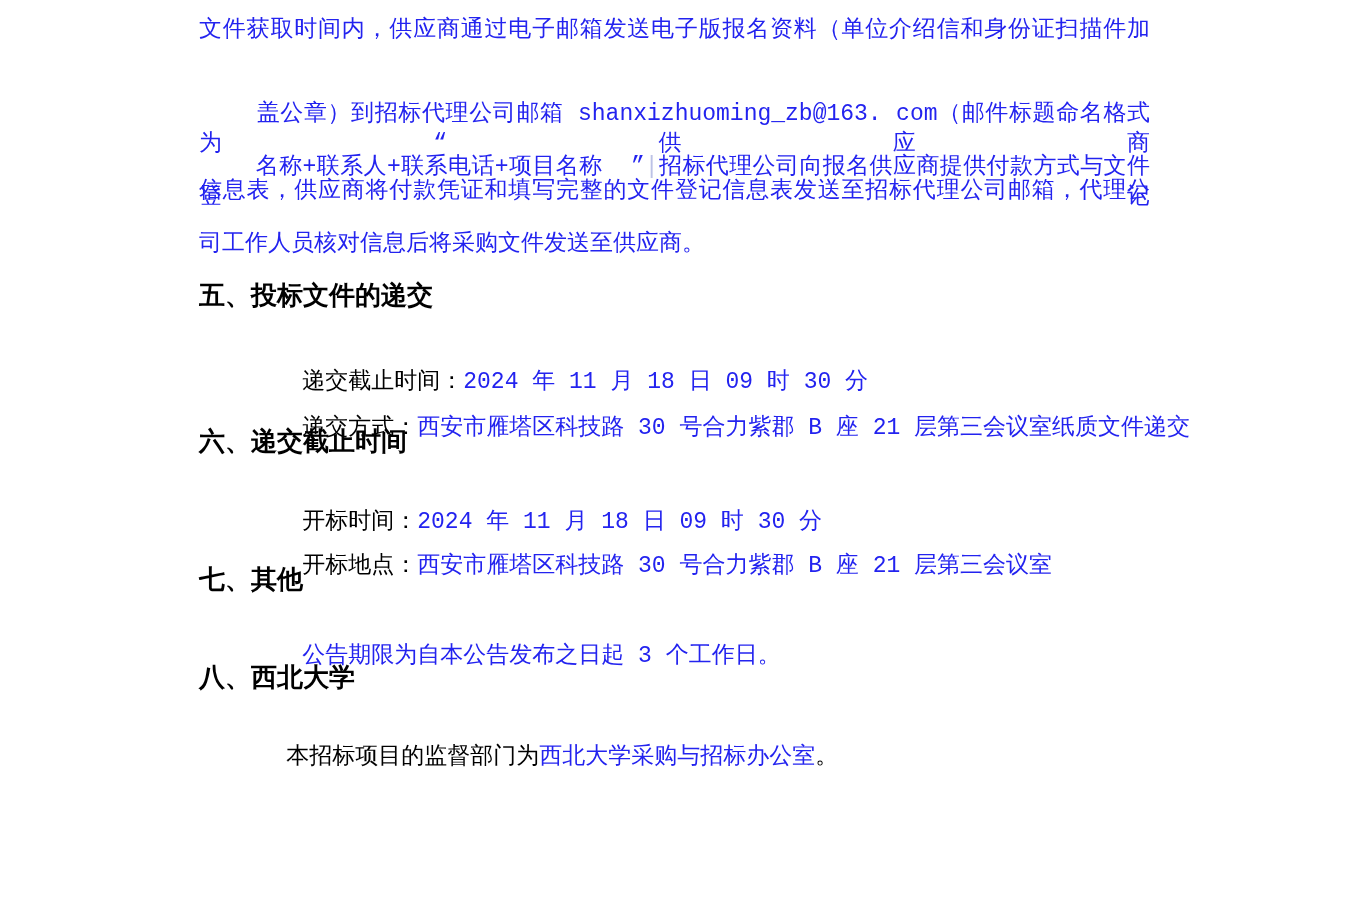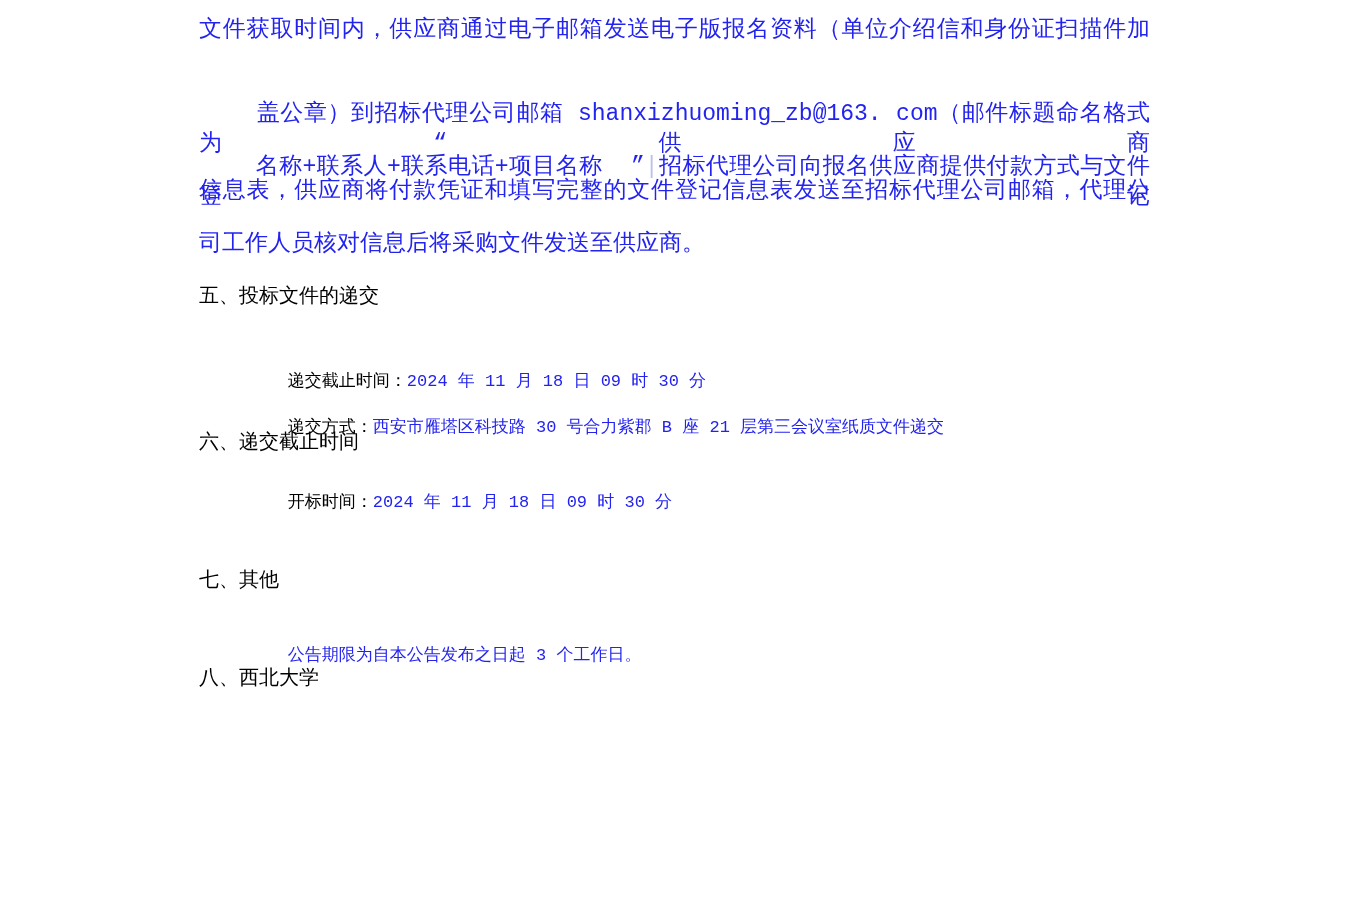--- a/index.html
+++ b/index.html
@@ -27,30 +27,30 @@
     white-space: pre-wrap;
     color: var(--blue);
   }
   .just {
     text-align: justify;
     text-align-last: justify;
   }
   .heading {
     position: absolute;
     left: 199px;
-    font-size: 20px;
+    font-size: 26px;
     line-height: 34px;
-    font-weight: normal;
+    font-weight: bold;
     color: var(--black);
     white-space: pre;
   }
   .item {
     position: absolute;
     left: 247px;
-    font-size: 17px;
+    font-size: 23px;
     line-height: 30px;
     white-space: pre-wrap;
     color: var(--black);
   }
   .item2 { left: 231px; }
   .black { color: var(--black); }
   .blue  { color: var(--blue); }
   .mark  { color: var(--mark); }
 </style>
 </head>
@@ -77,33 +77,39 @@
   <div class="item" style="top:337px">
     <span class="black">递交截止时间：</span><span class="blue">2024 年 11 月 18 日 09 时 30 分</span>
   </div>
 
   <div class="item" style="top:383px">
     <span class="black">递交方式：</span><span class="blue">西安市雁塔区科技路 30 号合力紫郡 B 座 21 层第三会议室纸质文件递交</span>
   </div>
 
   <div class="heading" style="top:426px">六、递交截止时间</div>
 
-  <div class="item" style="top:458px">
+  <div class="item" style="top:477px">
     <span class="black">开标时间：</span><span class="blue">2024 年 11 月 18 日 09 时 30 分</span>
   </div>
 
+  <div class="item" style="top:521px">
+    <span class="black">开标地点：</span><span class="blue">西安市雁塔区科技路 30 号合力紫郡 B 座 21 层第三会议室</span>
+  </div>
 
   <div class="heading" style="top:564px">七、其他</div>
 
   <div class="item" style="top:611px">
     <span class="blue">公告期限为自本公告发布之日起 3 个工作日。</span>
   </div>
 
   <div class="heading" style="top:662px">八、西北大学</div>
 
+  <div class="item item2" style="top:712px">
+    <span class="black">本招标项目的监督部门为</span><span class="blue">西北大学采购与招标办公室</span><span class="black">。</span>
+  </div>
 
 
   <div class="item item2" style="top:810px">
     <span class="black">招 标 人：</span><span class="blue">西北大学</span>
   </div>
 
   <div class="item item2" style="top:865px">
     <span class="black">地　　址：</span><span class="blue">西安市长安区郭杜教育科技产业区学府大道 1 号</span>
   </div>
 

